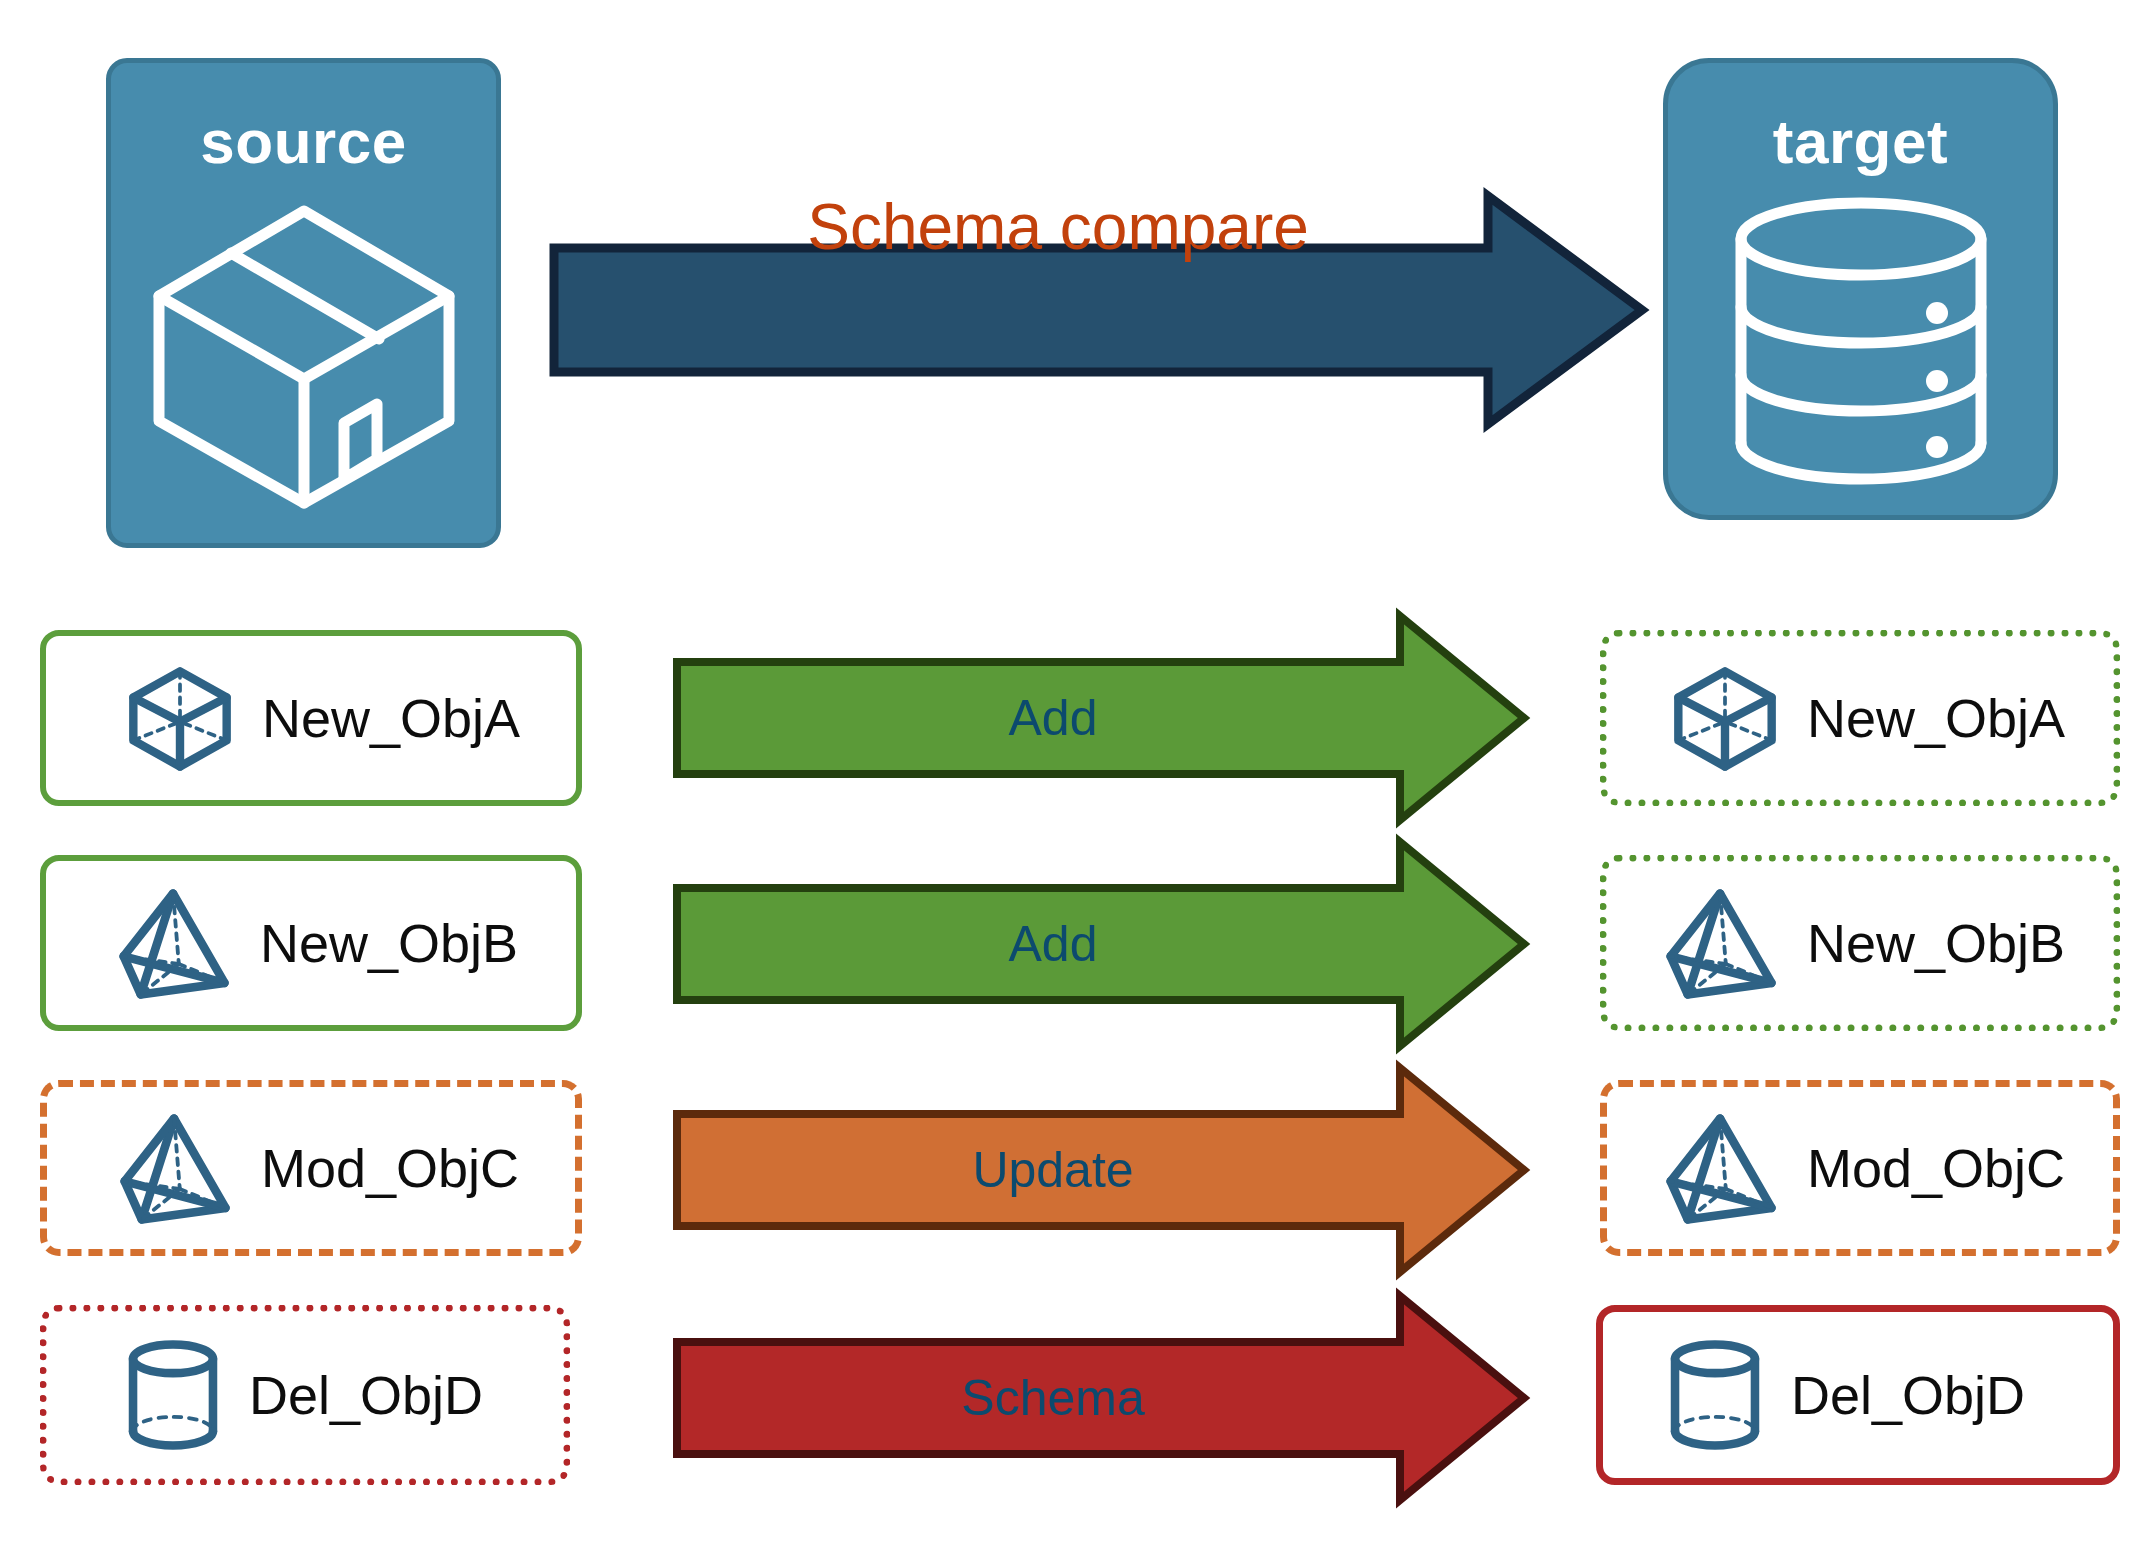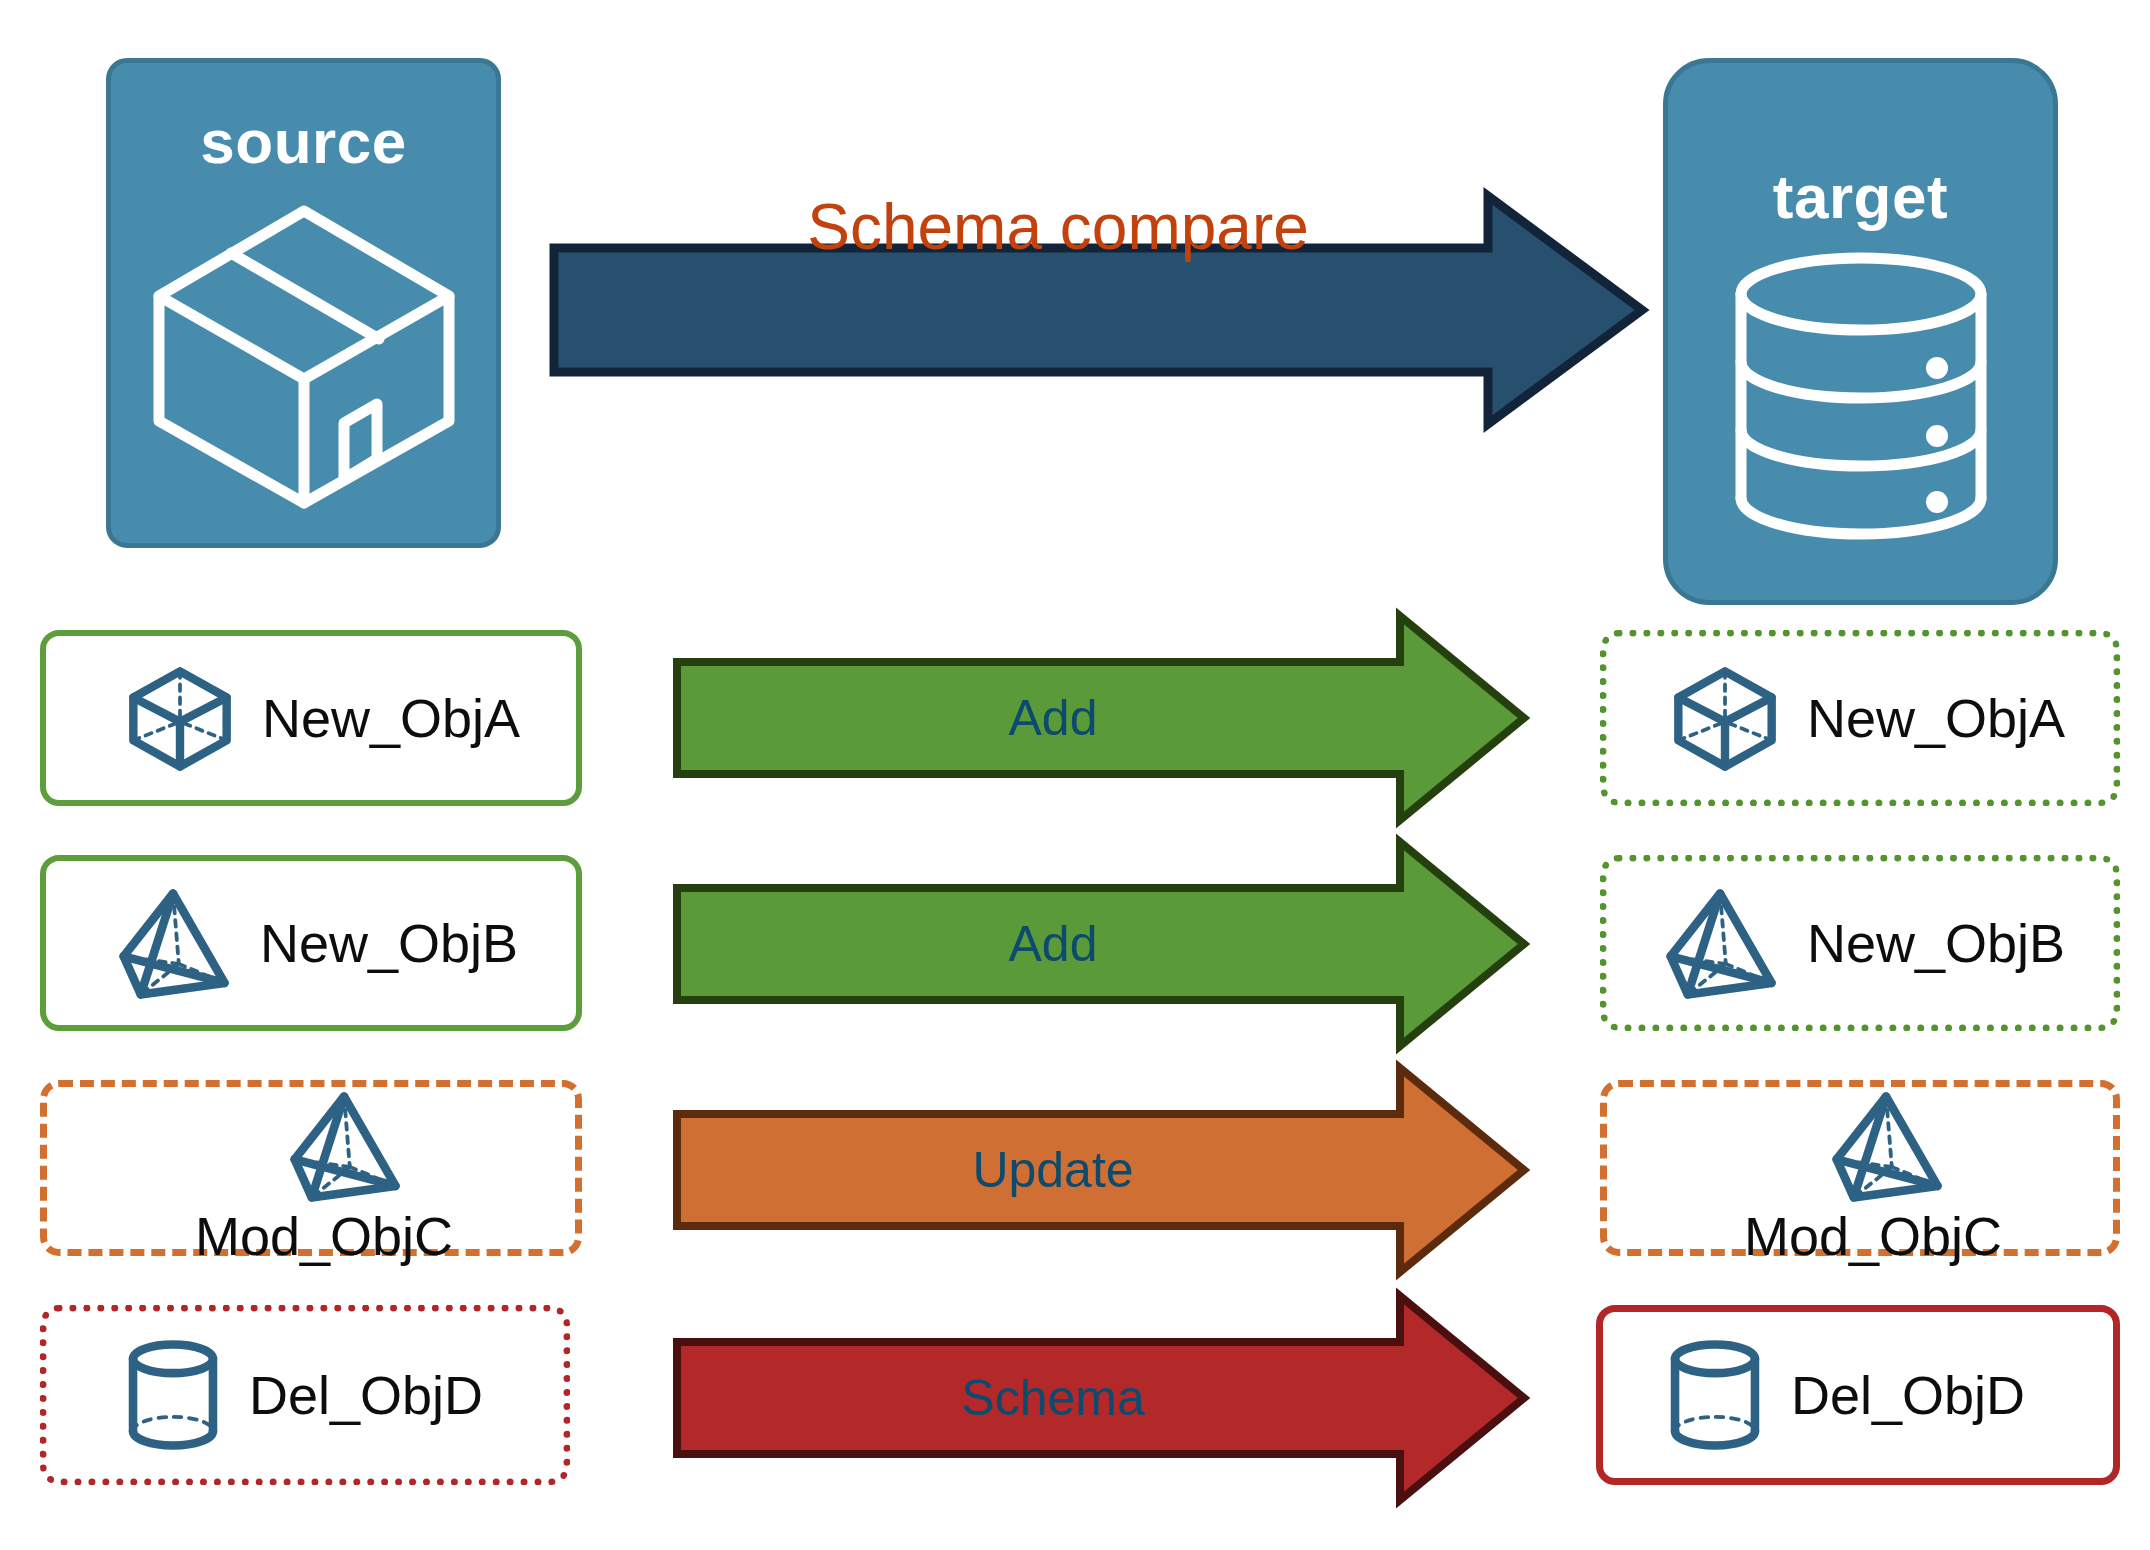--- a/index.html
+++ b/index.html
@@ -20,21 +20,21 @@
   .bigarrow .lbl span{transform:translateX(-40px);}
 
   
   .objcard{position:absolute;box-sizing:border-box;border-radius:19px;background:#fff;
            display:flex;align-items:center;}
   .objcard .oi{flex:0 0 auto;display:flex;align-items:center;justify-content:center;}
   .objcard .olabel{font-size:54px;color:#0d0d0d;white-space:nowrap;margin-left:26px;}
 
   .b-green-solid{border:6px solid #5C9E3C;}
   .b-green-dot{border:7px dotted #54942F;}
-  .b-orange-dash{border:7px dashed #D4702F;flex-direction:column;}
+  .b-orange-dash{border:7px dashed #D4702F;}
   .b-red-dot{border:7px dotted #B32628;}
   .b-red-solid{border:7px solid #B32628;}
 
   
   .actarrow{position:absolute;}
   .actarrow .albl{position:absolute;left:0;top:0;width:100%;height:100%;
                   display:flex;align-items:center;justify-content:center;
                   color:#0c4a6e;font-size:50px;pointer-events:none;}
   .actarrow .albl span{transform:translateX(-48px);}
   svg{display:block;overflow:visible;}
@@ -52,21 +52,21 @@
           <path d="M165 20 L310 105 L310 230 L165 312 L20 230 L20 105 Z"></path>
           <path d="M20 105 L165 188 L310 105"></path>
           <path d="M165 188 L165 312"></path>
           <path d="M92 62 L240 148"></path>
           <path d="M205 232 L238 213 L238 268 L205 288 Z"></path>
         </g>
       </svg>
     </div>
   </div>
 
-  <div class="endpoint" style="left:1663px;top:58px;width:395px;height:547px;justify-content:center;">
+  <div class="endpoint" style="left:1663px;top:58px;width:395px;height:462px;">
     <div class="ep-title">target</div>
     <div class="ep-icon">
       <svg width="300" height="300" viewBox="0 0 300 300" aria-hidden="true">
         <g fill="none" stroke="#ffffff" stroke-width="11" stroke-linejoin="round" stroke-linecap="round">
           <ellipse cx="150" cy="48" rx="120" ry="36"></ellipse>
           <path d="M30 48 L30 252"></path>
           <path d="M270 48 L270 252"></path>
           <path d="M30 252 A120 36 0 0 0 270 252"></path>
           <path d="M30 116 A120 36 0 0 0 270 116"></path>
           <path d="M30 184 A120 36 0 0 0 270 184"></path>

